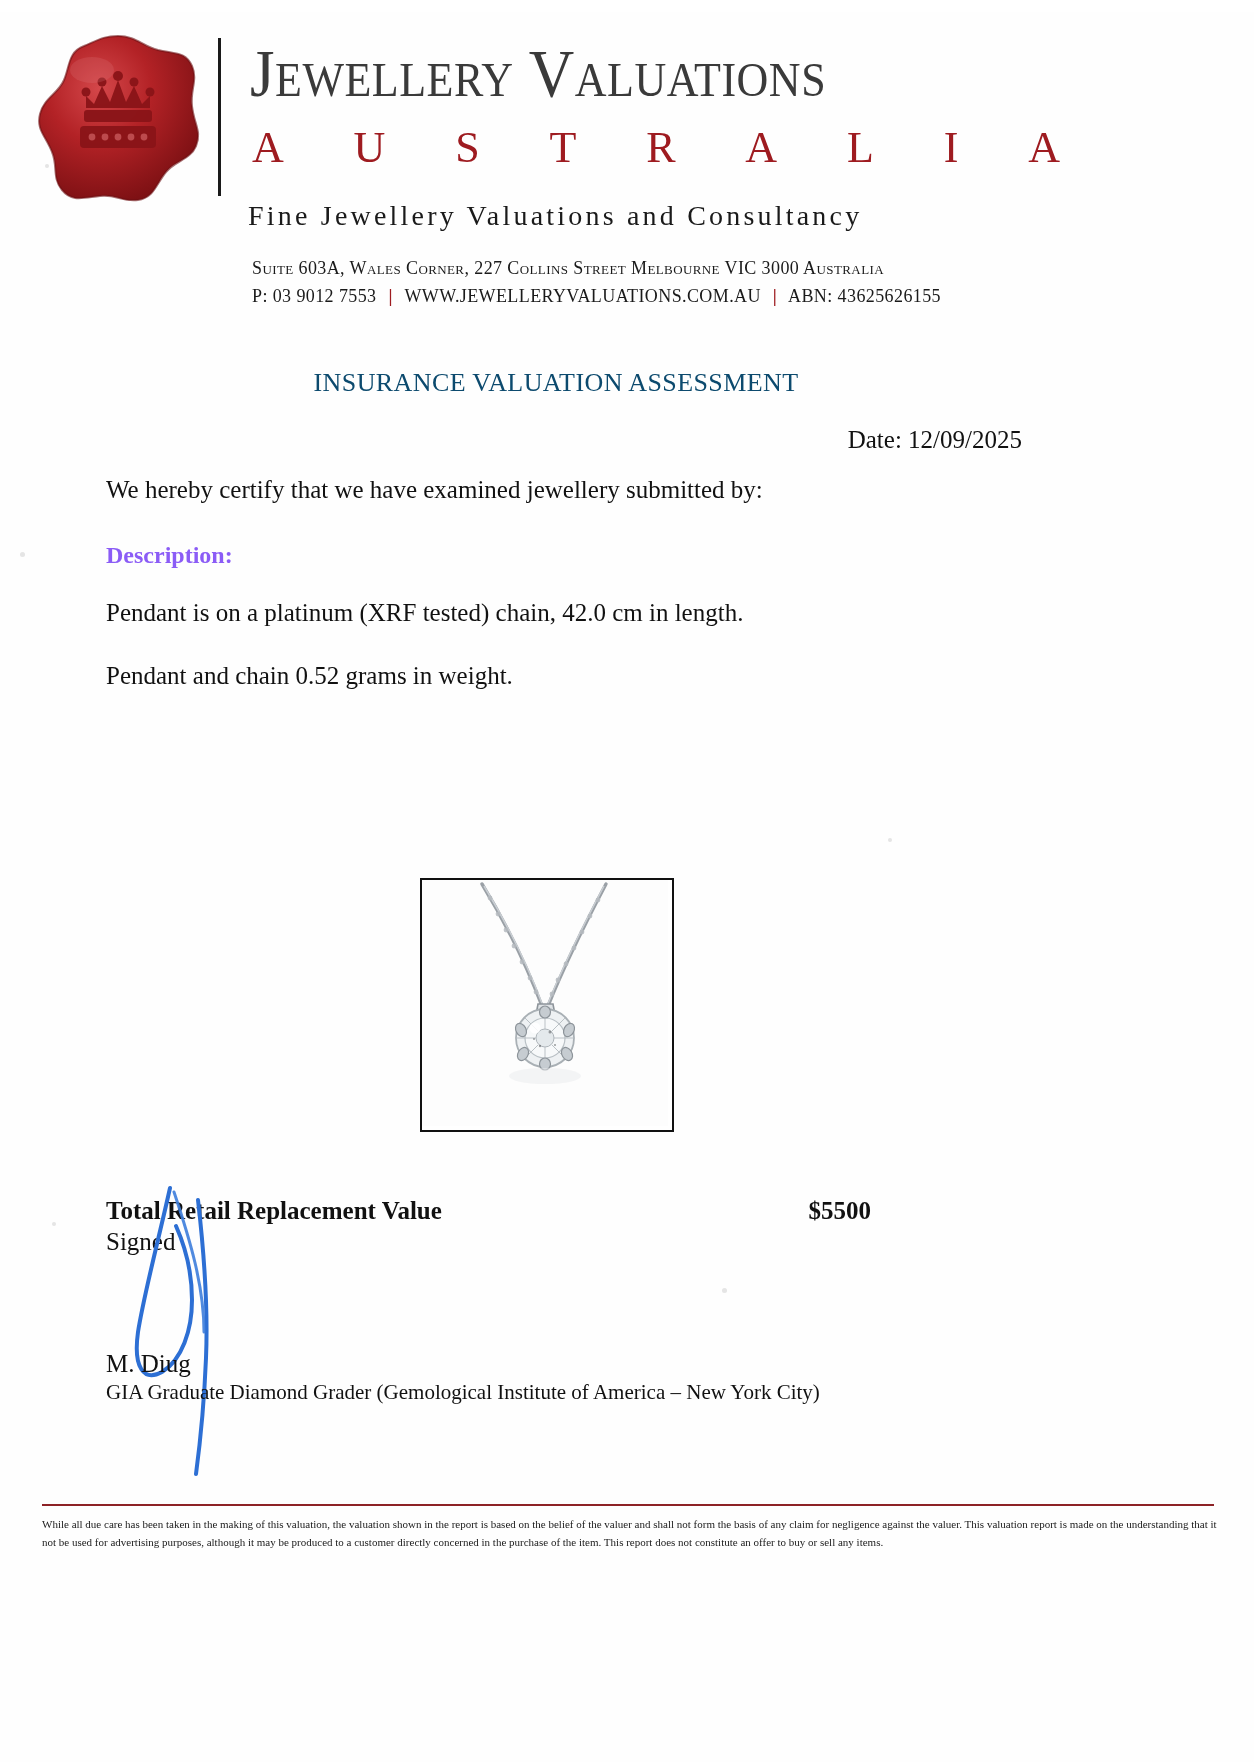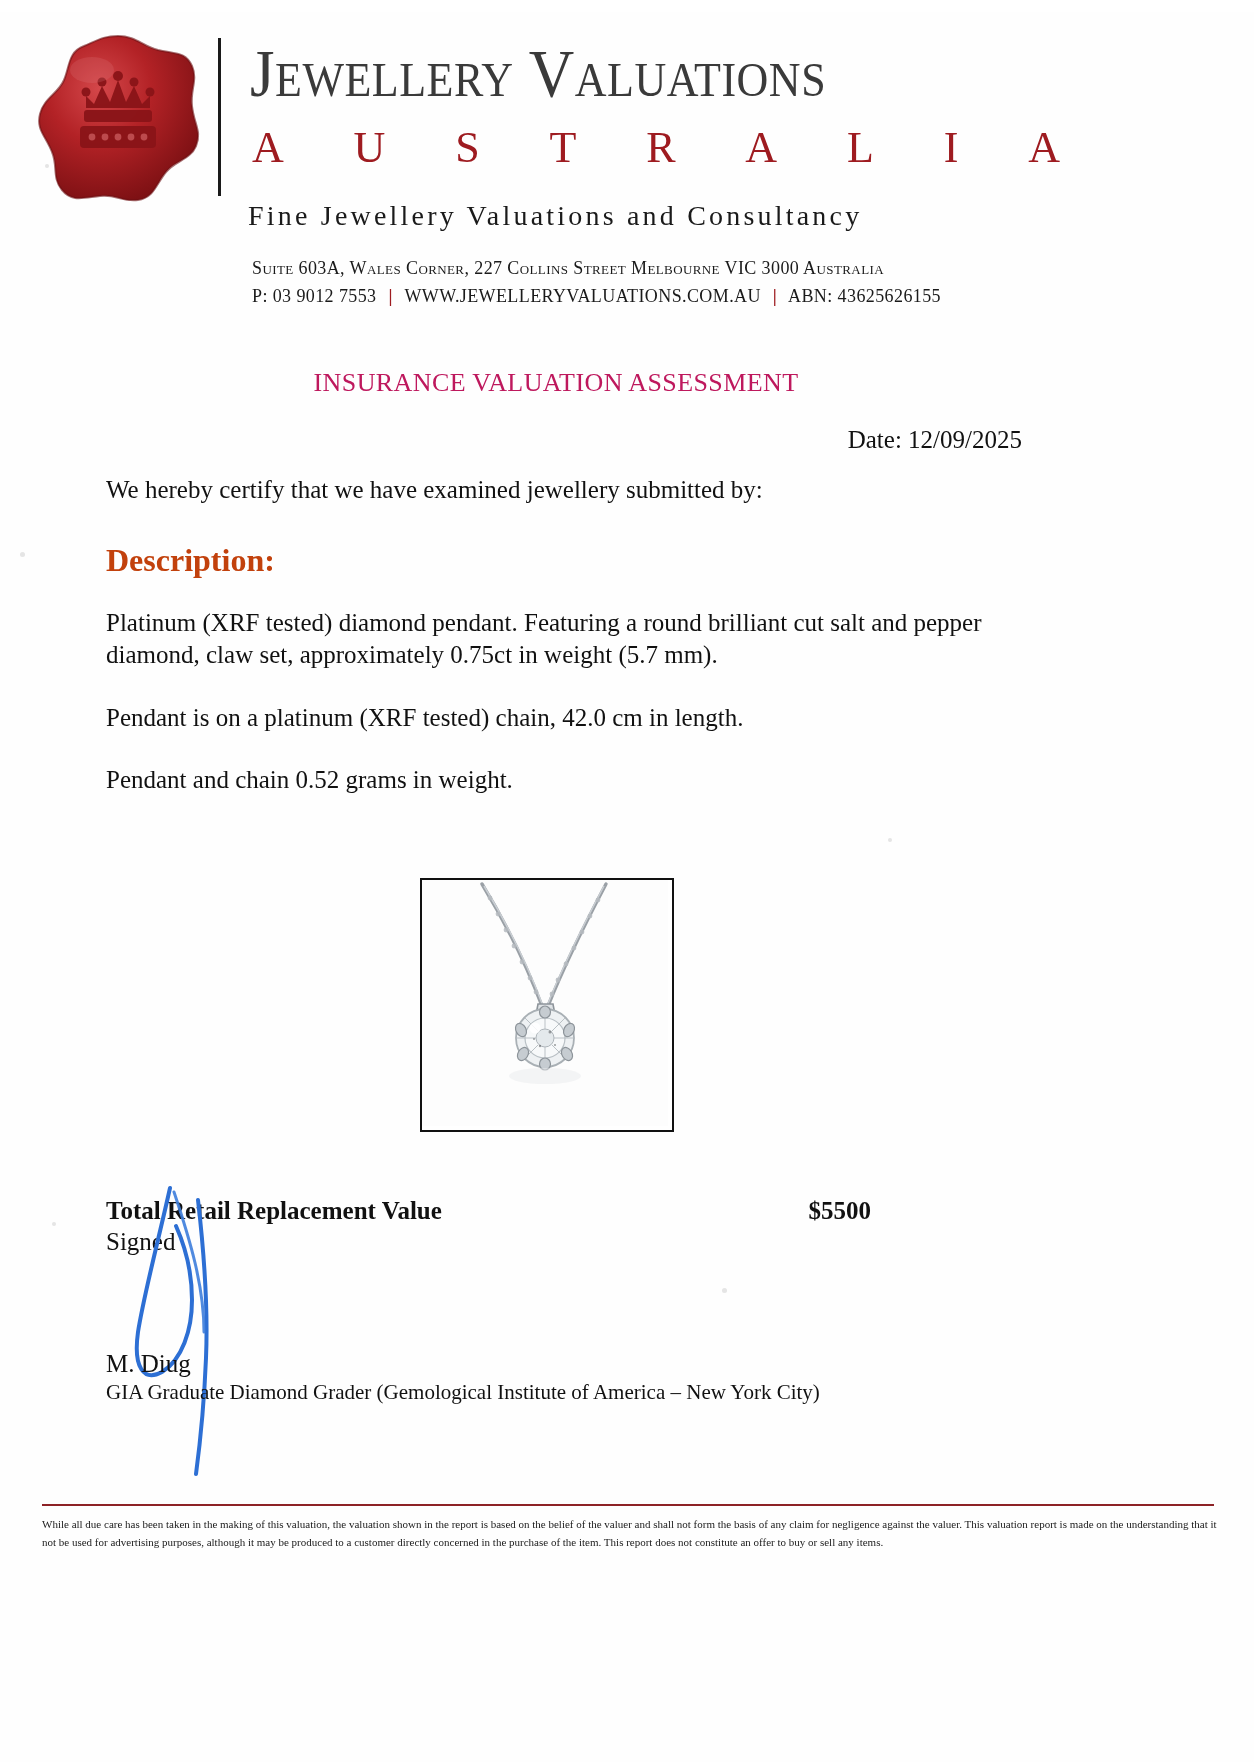--- a/index.html
+++ b/index.html
@@ -111,21 +111,21 @@
 
   
   .doc-title {
     position: absolute;
     left: 0;
     top: 356px;
     width: 1112px;
     text-align: center;
     font-size: 26px;
     letter-spacing: 0.4px;
-    color: #be185d;
+    color: #0c4a6e;
   }
 
   .doc-date {
     position: absolute;
     right: 232px;
     top: 414px;
     font-size: 25px;
     color: #111;
     white-space: nowrap;
   }
@@ -138,23 +138,23 @@
     width: 915px;
   }
   .para {
     font-size: 25px;
     line-height: 1.30;
     color: #111;
     margin: 0 0 34px 0;
     text-align: left;
   }
   .section-head {
-    font-size: 32px;
+    font-size: 24px;
     line-height: 1.2;
-    color: #c2410c;
+    color: #8b5cf6;
     margin: 10px 0 28px 0;
   }
   .para.tight { margin-bottom: 30px; }
 
   
   .photo-frame {
     position: absolute;
     left: 420px;
     top: 866px;
     width: 250px;
@@ -317,21 +317,20 @@
       <span class="abn">43625626155</span>
     </div>
   </div>
 
   <div class="doc-title">INSURANCE VALUATION ASSESSMENT</div>
   <div class="doc-date">Date: 12/09/2025</div>
 
   <div class="body-block">
     <p class="para">We hereby certify that we have examined jewellery submitted by:</p>
     <h2 class="section-head">Description:</h2>
-    <p class="para tight">Platinum (XRF tested) diamond pendant. Featuring a round brilliant cut salt and pepper diamond, claw set, approximately 0.75ct in weight (5.7 mm).</p>
     <p class="para tight">Pendant is on a platinum (XRF tested) chain, 42.0 cm in length.</p>
     <p class="para tight">Pendant and chain 0.52 grams in weight.</p>
   </div>
 
   <div class="photo-frame">
     <svg width="246" height="246" viewBox="0 0 246 246">
       <rect x="0" y="0" width="246" height="246" fill="#fdfdfd"></rect>
 
       <g stroke="#9aa0a6" stroke-width="3.4" fill="none" stroke-linecap="round">
         <path d="M60 4 C82 40 104 84 120 126"></path>

